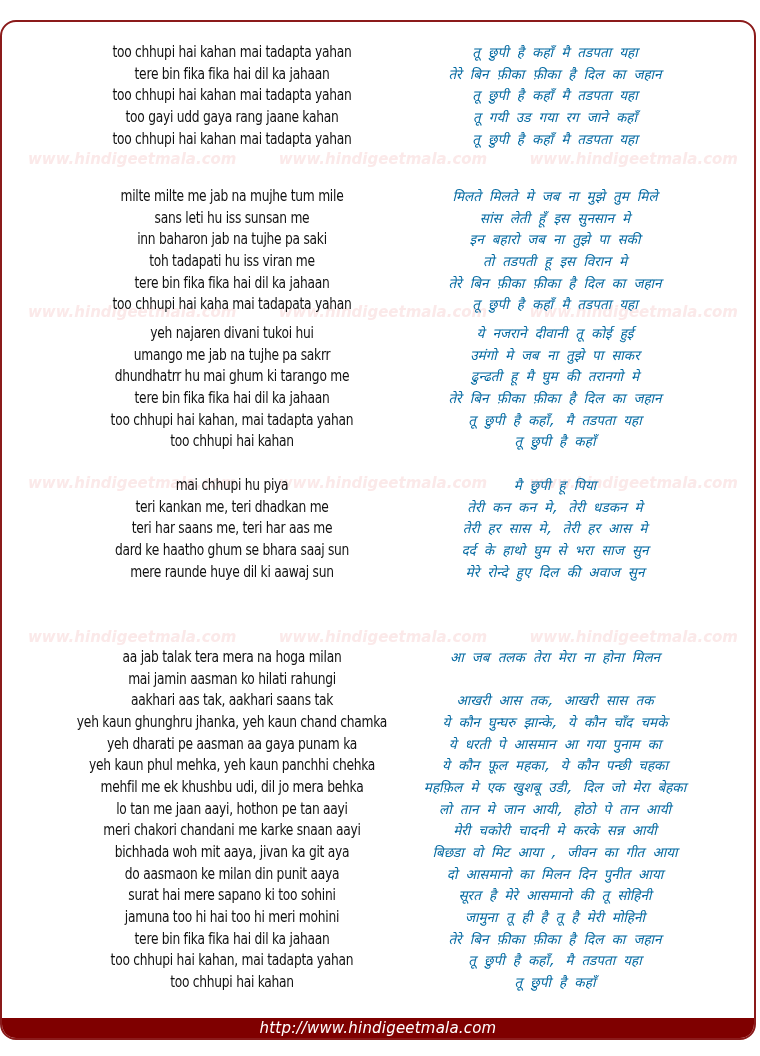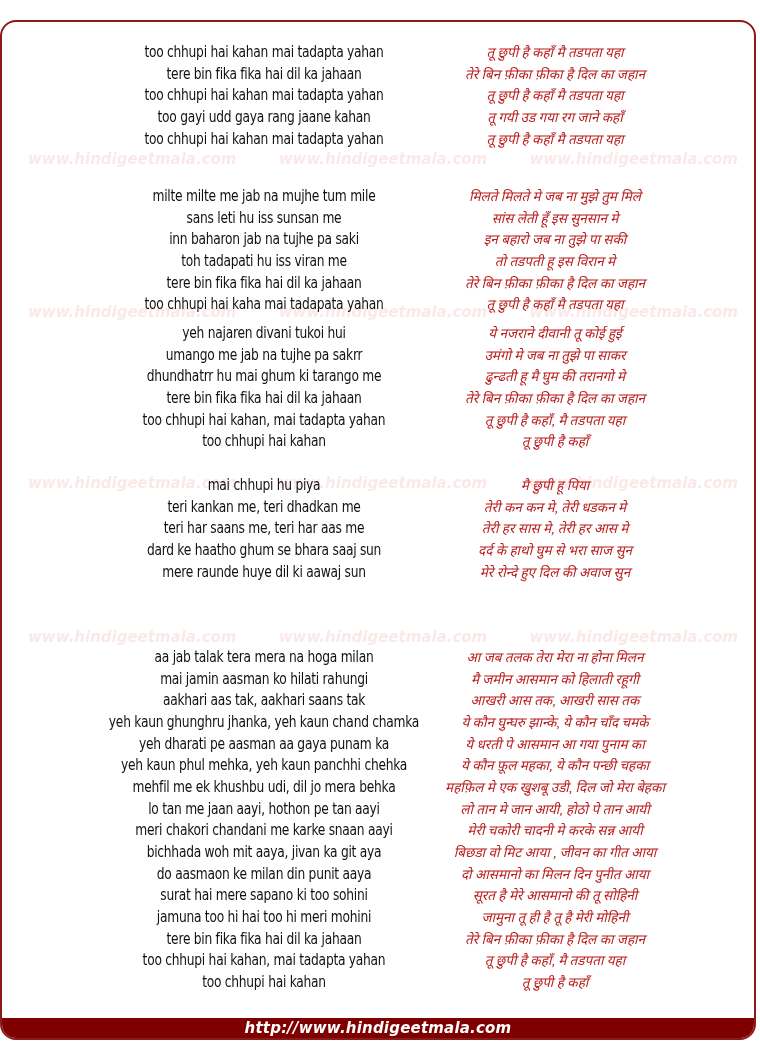--- a/index.html
+++ b/index.html
@@ -5,21 +5,21 @@
   html, body { margin:0; padding:0; background:#ffffff; }
   body { width:760px; height:1056px; position:relative; overflow:hidden; font-family:"DejaVu Sans", sans-serif; }
   .frame {
     position:absolute; left:0; top:20px; width:756px; height:1020px;
     border:2px solid #8b1a1a; border-radius:16px; box-sizing:border-box;
     background:#ffffff; overflow:hidden;
   }
   .footer {
     position:absolute; left:0; right:0; bottom:0; height:20px;
     background:#7f0000; color:#ffffff; text-align:center;
-    font-family:"DejaVu Sans", sans-serif; font-weight:bold; font-style:italic;
+    font-family:"DejaVu Sans", sans-serif; font-weight:normal; font-style:italic;
     font-size:15px; line-height:20px; letter-spacing:0.2px;
   }
   .wm {
     position:absolute; left:26px; width:710px; height:22px;
     display:flex; justify-content:space-between;
     font-family:"DejaVu Sans", sans-serif; font-weight:bold; font-style:italic;
     font-size:15px; color:#fbe9e9; line-height:22px; pointer-events:none;
   }
   .lyrics { position:absolute; left:0; top:0; width:756px; }
   .stanza { position:absolute; left:0; width:756px; }
@@ -27,24 +27,24 @@
   .en {
     width:460px; text-align:center; padding-right:0;
     font-family:"DejaVu Sans Condensed","DejaVu Sans", sans-serif;
     font-stretch:condensed;
     font-size:15.5px; color:#111111; letter-spacing:-0.3px;
     transform:scaleX(0.88); transform-origin:230px center;
     white-space:nowrap;
   }
   .hi {
     position:absolute; left:400px; width:306px; text-align:center;
-    font-family:Liberation Serif, serif; font-style:italic;
-    font-size:13.5px; color:#b91c1c; white-space:nowrap;
-  }
-  .line { position:relative;padding-left:32px; }
+    font-family:Liberation Mono, monospace; font-style:italic;
+    font-size:13.5px; color:#0369a1; white-space:nowrap;
+  }
+  .line { position:relative; }
 </style>
 </head>
 <body>
 
 <div class="frame">
 
   <div class="wm" style="top:126px">
     <span>www.hindigeetmala.com</span>
     <span>www.hindigeetmala.com</span>
     <span>www.hindigeetmala.com</span>
@@ -167,21 +167,20 @@
         </div>
     </div>
 
     <div class="stanza" style="top:624px">
       <div class="line">
           <span class="en">aa jab talak tera mera na hoga milan</span>
           <span class="hi">आ जब तलक तेरा मेरा ना होना मिलन</span>
         </div>
       <div class="line">
           <span class="en">mai jamin aasman ko hilati rahungi</span>
-          <span class="hi">मै जमीन आसमान को हिलाती रहूगी</span>
         </div>
       <div class="line">
           <span class="en">aakhari aas tak, aakhari saans tak</span>
           <span class="hi">आखरी आस तक, आखरी सास तक</span>
         </div>
       <div class="line">
           <span class="en">yeh kaun ghunghru jhanka, yeh kaun chand chamka</span>
           <span class="hi">ये कौन घुन्घरु झान्के, ये कौन चाँद चमके</span>
         </div>
       <div class="line">

